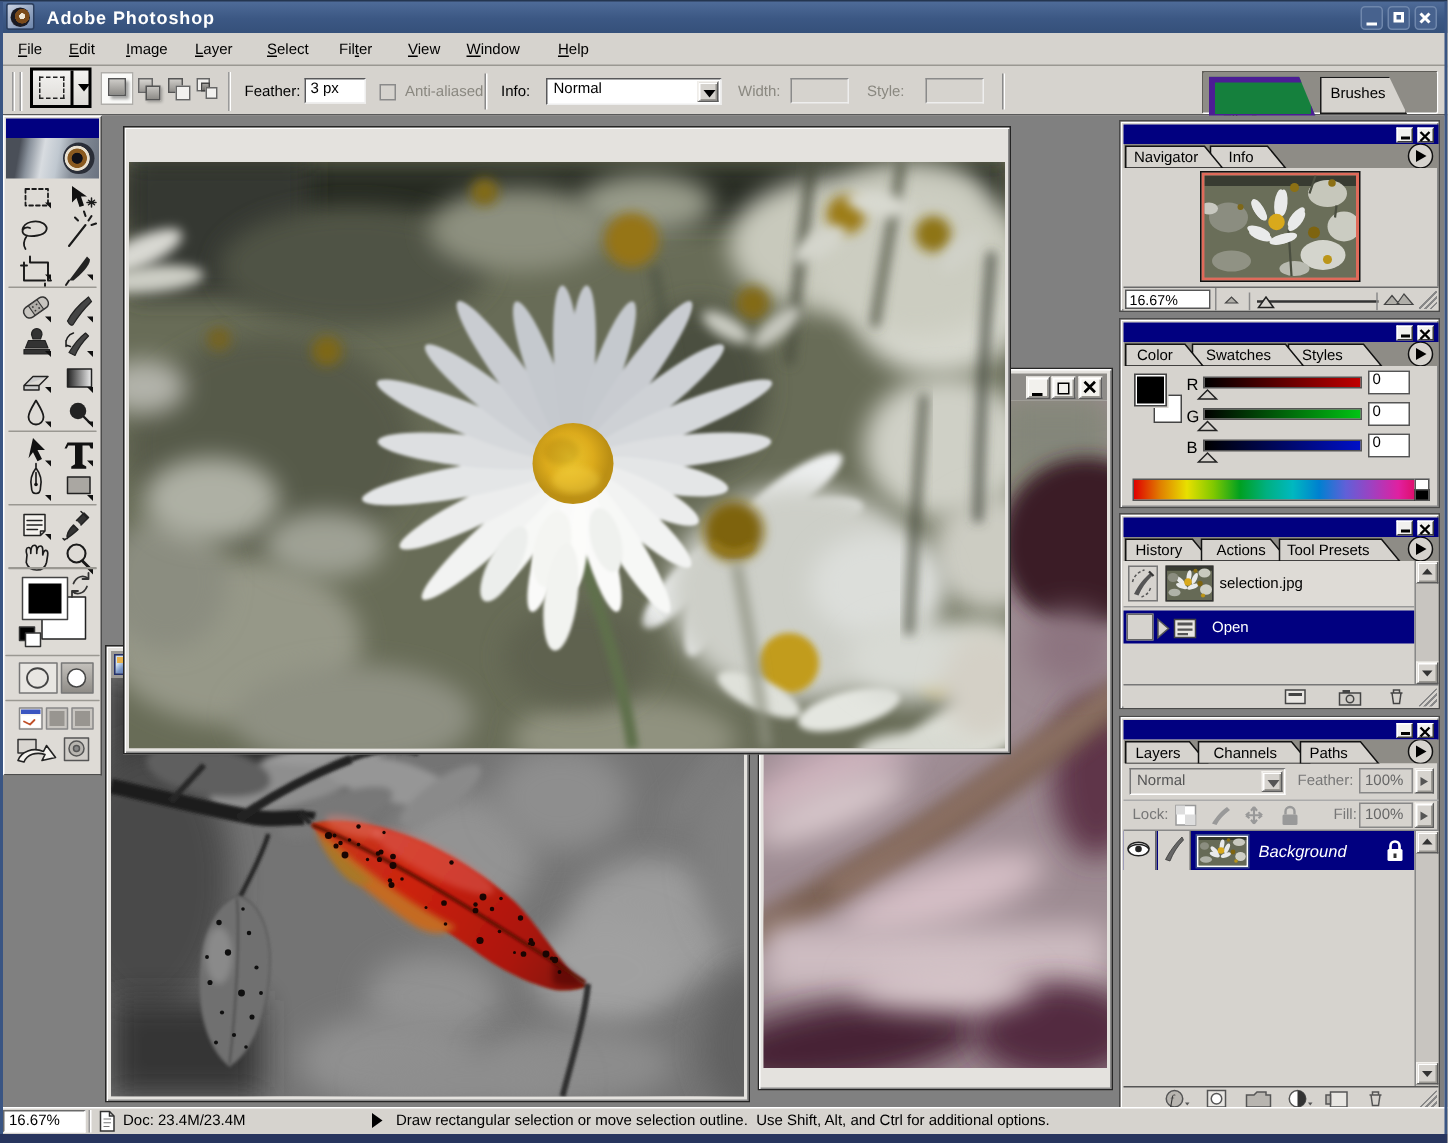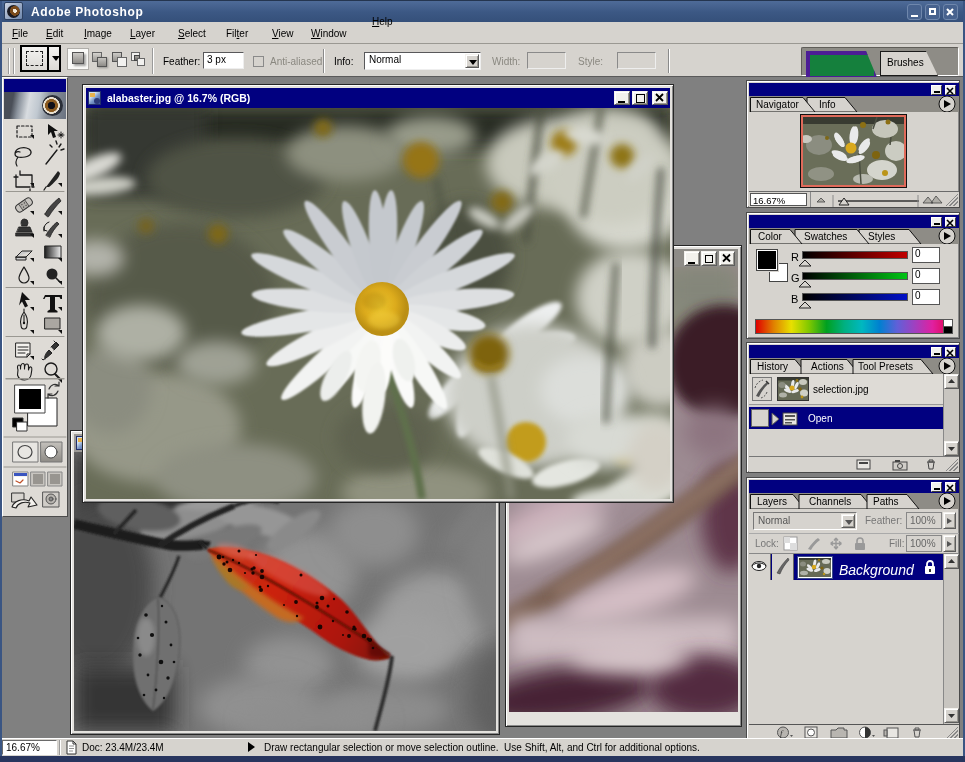--- a/index.html
+++ b/index.html
@@ -29,21 +29,21 @@
 
 <div class="a" style="left:0;top:22px;width:965px;height:22px;background:#d6d3ce;border-bottom:1px solid #9a9892"></div>
 <div class="a" style="left:12px;top:28px"><u>F</u>ile</div>
 <div class="a" style="left:46px;top:28px"><u>E</u>dit</div>
 <div class="a" style="left:84px;top:28px"><u>I</u>mage</div>
 <div class="a" style="left:130px;top:28px"><u>L</u>ayer</div>
 <div class="a" style="left:178px;top:28px"><u>S</u>elect</div>
 <div class="a" style="left:226px;top:28px">Fil<u>t</u>er</div>
 <div class="a" style="left:272px;top:28px"><u>V</u>iew</div>
 <div class="a" style="left:311px;top:28px"><u>W</u>indow</div>
-<div class="a" style="left:372px;top:16px"><u>H</u>elp</div>
+<div class="a" style="left:372px;top:28px"><u>H</u>elp</div>
 
 <div class="a" style="left:0;top:45px;width:965px;height:32px;background:#d6d3ce;border-bottom:1px solid #5a5a5a"></div>
 <div class="a" style="left:8px;top:48px;width:2px;height:26px;border-left:1px solid #9a9a9a;border-right:1px solid #fff"></div>
 <div class="a" style="left:13px;top:48px;width:2px;height:26px;border-left:1px solid #9a9a9a;border-right:1px solid #fff"></div>
 
 <div class="a" style="left:20px;top:45px;width:41px;height:27px;border:2px solid #000;background:linear-gradient(#f4f3f1,#dcdad6)">
   <div class="a" style="left:4px;top:4px;width:17px;height:15px;border:1px dashed #222"></div>
   <div class="a" style="left:25px;top:0;width:2px;height:23px;background:#000"></div>
   <div class="a" style="left:30px;top:9px;width:0;height:0;border:4px solid transparent;border-top:5px solid #000"></div>
 </div>
@@ -248,36 +248,20 @@
         <circle cx="179" cy="121" r="1.7"></circle>
         <circle cx="248" cy="146" r="2.3"></circle>
         <circle cx="294" cy="187" r="1.4"></circle>
         <circle cx="290" cy="184" r="2.3"></circle>
       </g>
   <path d="M318,204 C316,226 308,252 301,279" stroke="#2e2e2e" stroke-width="4" fill="none" filter="url(#g1)"></path>
  </svg>
 </div>
 
 <div class="a" style="left:82px;top:84px;width:592px;height:419px;background:#e4e2de;border:1px solid #252525;box-shadow:inset 1px 1px 0 #fff,inset -1px -1px 0 #8a8a8a">
- <div class="a navy" style="left:3px;top:3px;width:584px;height:20px">
-  <div class="a" style="left:2px;top:3px;width:13px;height:14px;background:linear-gradient(135deg,#cfe0f0 0 30%,#7a97c8 55%,#3f589e);border:1px solid #23306b">
-        <div class="a" style="left:1px;top:1px;width:5px;height:4px;background:#e8b24c"></div>
-        <div class="a" style="left:5px;top:6px;width:6px;height:6px;border-radius:50%;background:#2c3a78"></div>
-      </div>
-  <div class="a" style="left:21px;top:4px;color:#fff;font-weight:bold;font-size:10.5px">alabaster.jpg @ 16.7% (RGB)</div>
-  <div class="a btn3" style="left:528px;top:3px;width:16px;height:14px;background:#f2f1ed">
-        <div class="a" style="left:3px;top:9px;width:7px;height:2px;background:#000"></div>
-      </div>
-  <div class="a btn3" style="left:546px;top:3px;width:16px;height:14px;background:#f2f1ed">
-        <div class="a" style="left:3px;top:2px;width:9px;height:9px;border:1.5px solid #000"></div>
-      </div>
-  <div class="a btn3" style="left:566px;top:3px;width:16px;height:14px;background:#f2f1ed"><svg width="14" height="12">
-          <path d="M3,2 L10,9 M10,2 L3,9" stroke="#000" stroke-width="1.8"></path>
-        </svg></div>
- </div>
  <svg class="a" style="left:3px;top:23px" width="584" height="391" viewBox="0 0 584 391">
   <defs>
    <filter id="d1" x="-60%" y="-60%" width="220%" height="220%">
           <feGaussianBlur stdDeviation="1.2"></feGaussianBlur>
         </filter>
    <filter id="d2" x="-60%" y="-60%" width="220%" height="220%">
           <feGaussianBlur stdDeviation="2"></feGaussianBlur>
         </filter>
    <filter id="d4" x="-60%" y="-60%" width="220%" height="220%">
           <feGaussianBlur stdDeviation="4"></feGaussianBlur>
@@ -774,21 +758,21 @@
    <circle cx="15" cy="9" r="2.2" fill="#d9a91c"></circle>
    <ellipse cx="27" cy="3.5" rx="4" ry="2.5" fill="#c9cabf"></ellipse>
    <ellipse cx="28" cy="13" rx="3.5" ry="3" fill="#cfd0c6"></ellipse>
    <ellipse cx="5" cy="15" rx="4" ry="2.2" fill="#b0b2a8"></ellipse>
    <ellipse cx="4" cy="6" rx="3" ry="2.5" fill="#8b8d80"></ellipse>
    <circle cx="23" cy="10" r="1.6" fill="#7e6410"></circle>
         <circle cx="25" cy="16" r="1.2" fill="#bb9518"></circle>
         <circle cx="20" cy="2" r="1.2" fill="#8c7014"></circle>
   </svg>
  </div>
- <div class="a" style="left:92px;top:84px;color:#fff;font-style:italic;font-size:14px">Background</div>
+ <div class="a" style="left:92px;top:84px;color:#fff;font-style:italic;font-size:11px">Background</div>
  <svg class="a" style="left:176px;top:81px" width="14" height="16" viewBox="0 0 14 16">
       <rect x="2" y="7" width="10" height="8" rx="1" fill="#fff"></rect>
       <path d="M4,7 v-2 a3,3 0 0 1 6,0 v2" stroke="#fff" stroke-width="1.8" fill="none"></path>
       <rect x="6" y="10" width="2" height="3" fill="#333"></rect>
     </svg>
  <div class="a" style="left:196px;top:76px;width:16px;height:170px;background:#c8c5c0;border-left:1px solid #888">
   <div class="a btn3" style="left:0;top:0;width:15px;height:15px"><svg width="13" height="13">
           <path d="M3,8 L6.5,4 L10,8 Z" fill="#333"></path>
         </svg></div>
   <div class="a btn3" style="left:0;top:154px;width:15px;height:15px"><svg width="13" height="13">

